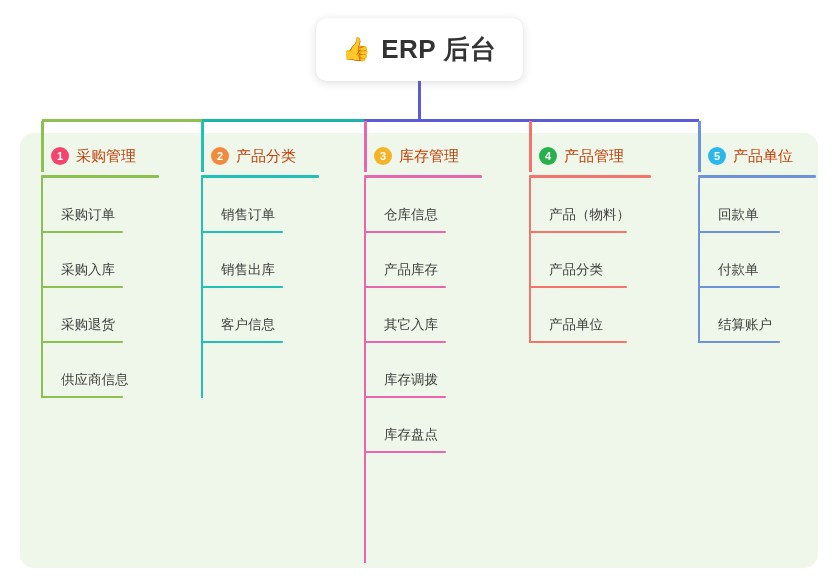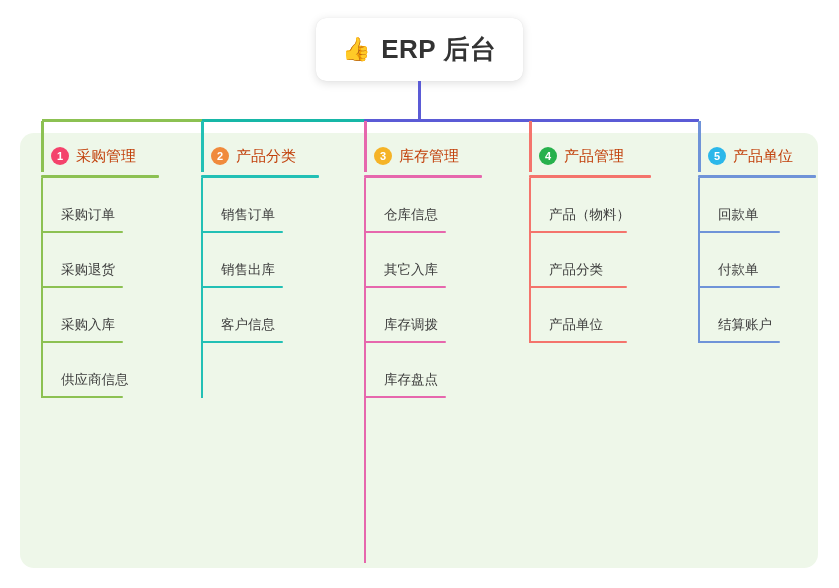--- a/index.html
+++ b/index.html
@@ -164,25 +164,25 @@
         <span class="cat-label">采购管理</span>
       </div>
       <div class="cat-rule" style="background: rgb(140, 193, 82); width: 118px; margin-left: 8px;"></div>
       <div class="leaves">
         <div class="spine" style="background: rgb(140, 193, 82); height: 220px;"></div>
         <div class="leaf">
           <span class="leaf-label">采购订单</span>
           <div class="leaf-rule" style="background: rgb(140, 193, 82); width: 82px;"></div>
         </div>
         <div class="leaf">
+          <span class="leaf-label">采购入库</span>
+          <div class="leaf-rule" style="background: rgb(140, 193, 82); width: 82px;"></div>
+        </div>
+        <div class="leaf">
           <span class="leaf-label">采购退货</span>
-          <div class="leaf-rule" style="background: rgb(140, 193, 82); width: 82px;"></div>
-        </div>
-        <div class="leaf">
-          <span class="leaf-label">采购入库</span>
           <div class="leaf-rule" style="background: rgb(140, 193, 82); width: 82px;"></div>
         </div>
         <div class="leaf">
           <span class="leaf-label">供应商信息</span>
           <div class="leaf-rule" style="background: rgb(140, 193, 82); width: 82px;"></div>
         </div>
       </div>
     </div>
     <div class="column" style="left: 193px; width: 155px;">
       <div class="cat-head">
@@ -212,20 +212,24 @@
         <span class="cat-label">库存管理</span>
       </div>
       <div class="cat-rule" style="background: rgb(230, 103, 173); width: 118px; margin-left: 8px;"></div>
       <div class="leaves">
         <div class="spine" style="background: rgb(230, 103, 173); height: 385px;"></div>
         <div class="leaf">
           <span class="leaf-label">仓库信息</span>
           <div class="leaf-rule" style="background: rgb(230, 103, 173); width: 82px;"></div>
         </div>
         <div class="leaf">
+          <span class="leaf-label">产品库存</span>
+          <div class="leaf-rule" style="background: rgb(230, 103, 173); width: 82px;"></div>
+        </div>
+        <div class="leaf">
           <span class="leaf-label">其它入库</span>
           <div class="leaf-rule" style="background: rgb(230, 103, 173); width: 82px;"></div>
         </div>
         <div class="leaf">
           <span class="leaf-label">库存调拨</span>
           <div class="leaf-rule" style="background: rgb(230, 103, 173); width: 82px;"></div>
         </div>
         <div class="leaf">
           <span class="leaf-label">库存盘点</span>
           <div class="leaf-rule" style="background: rgb(230, 103, 173); width: 82px;"></div>

